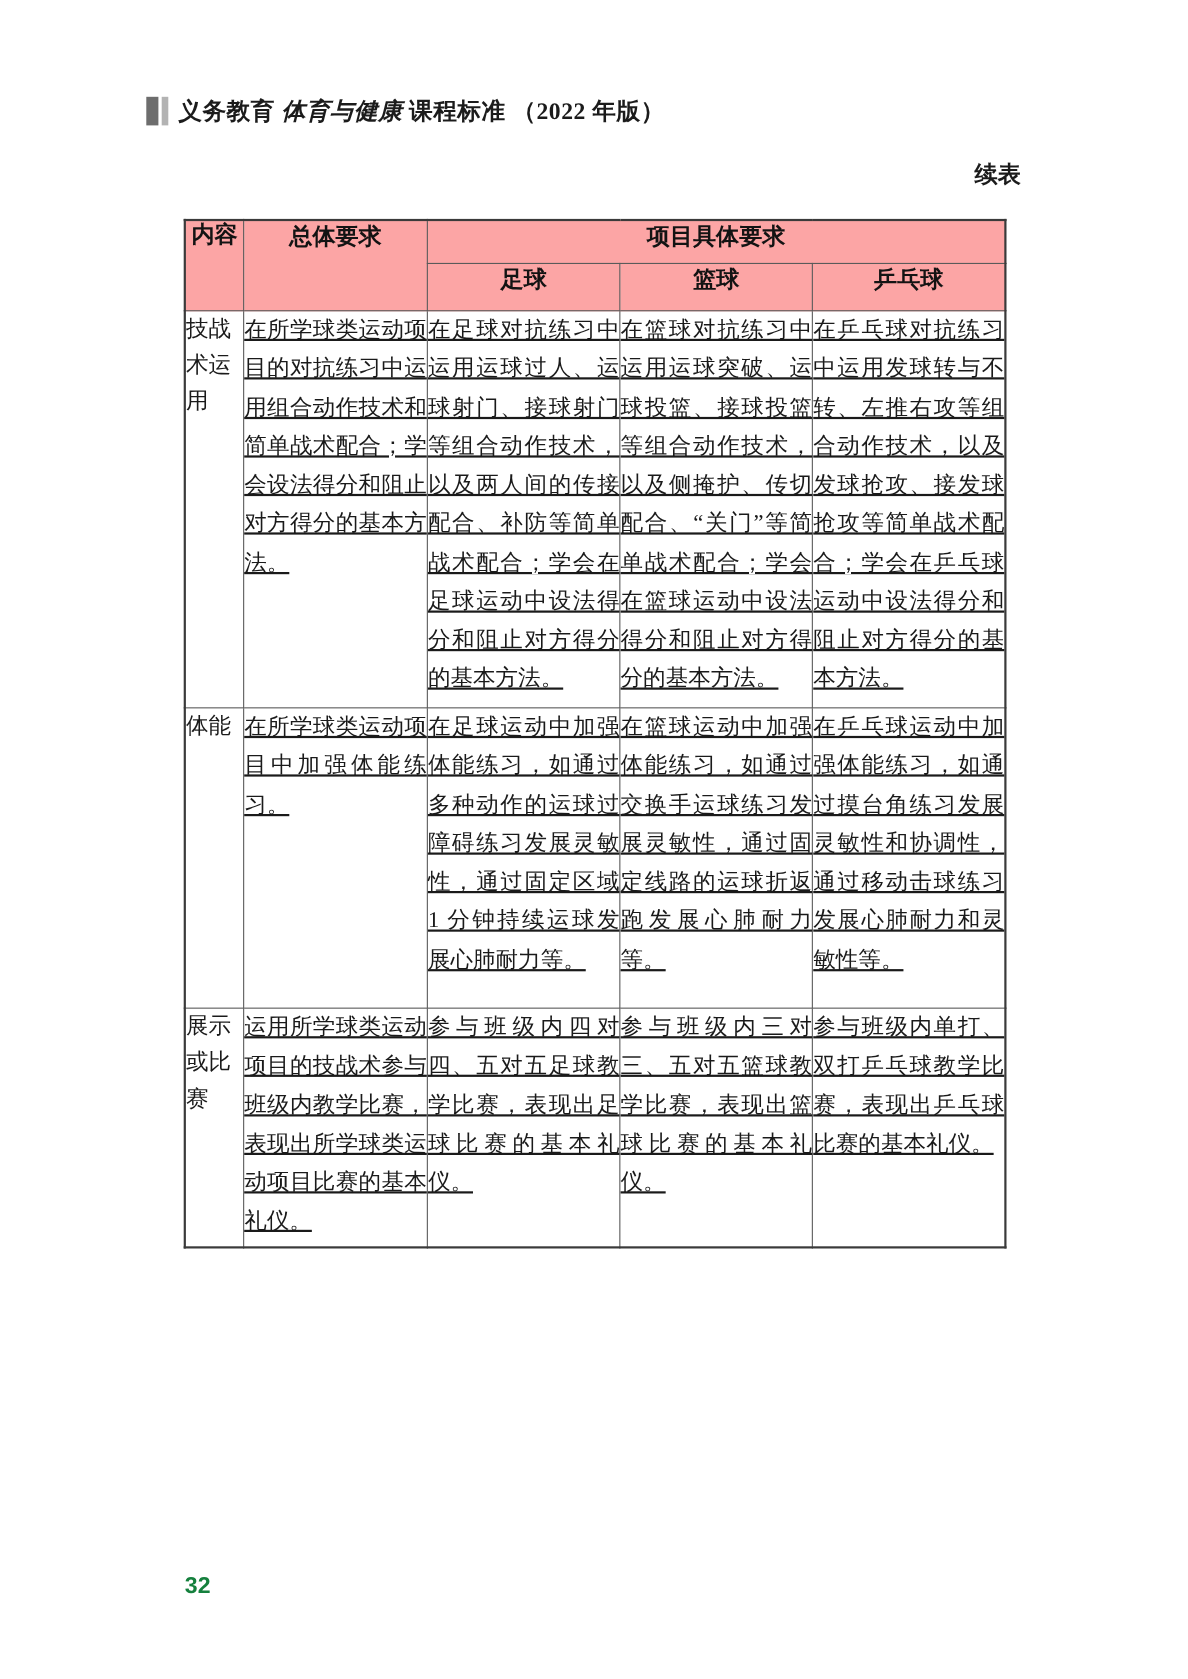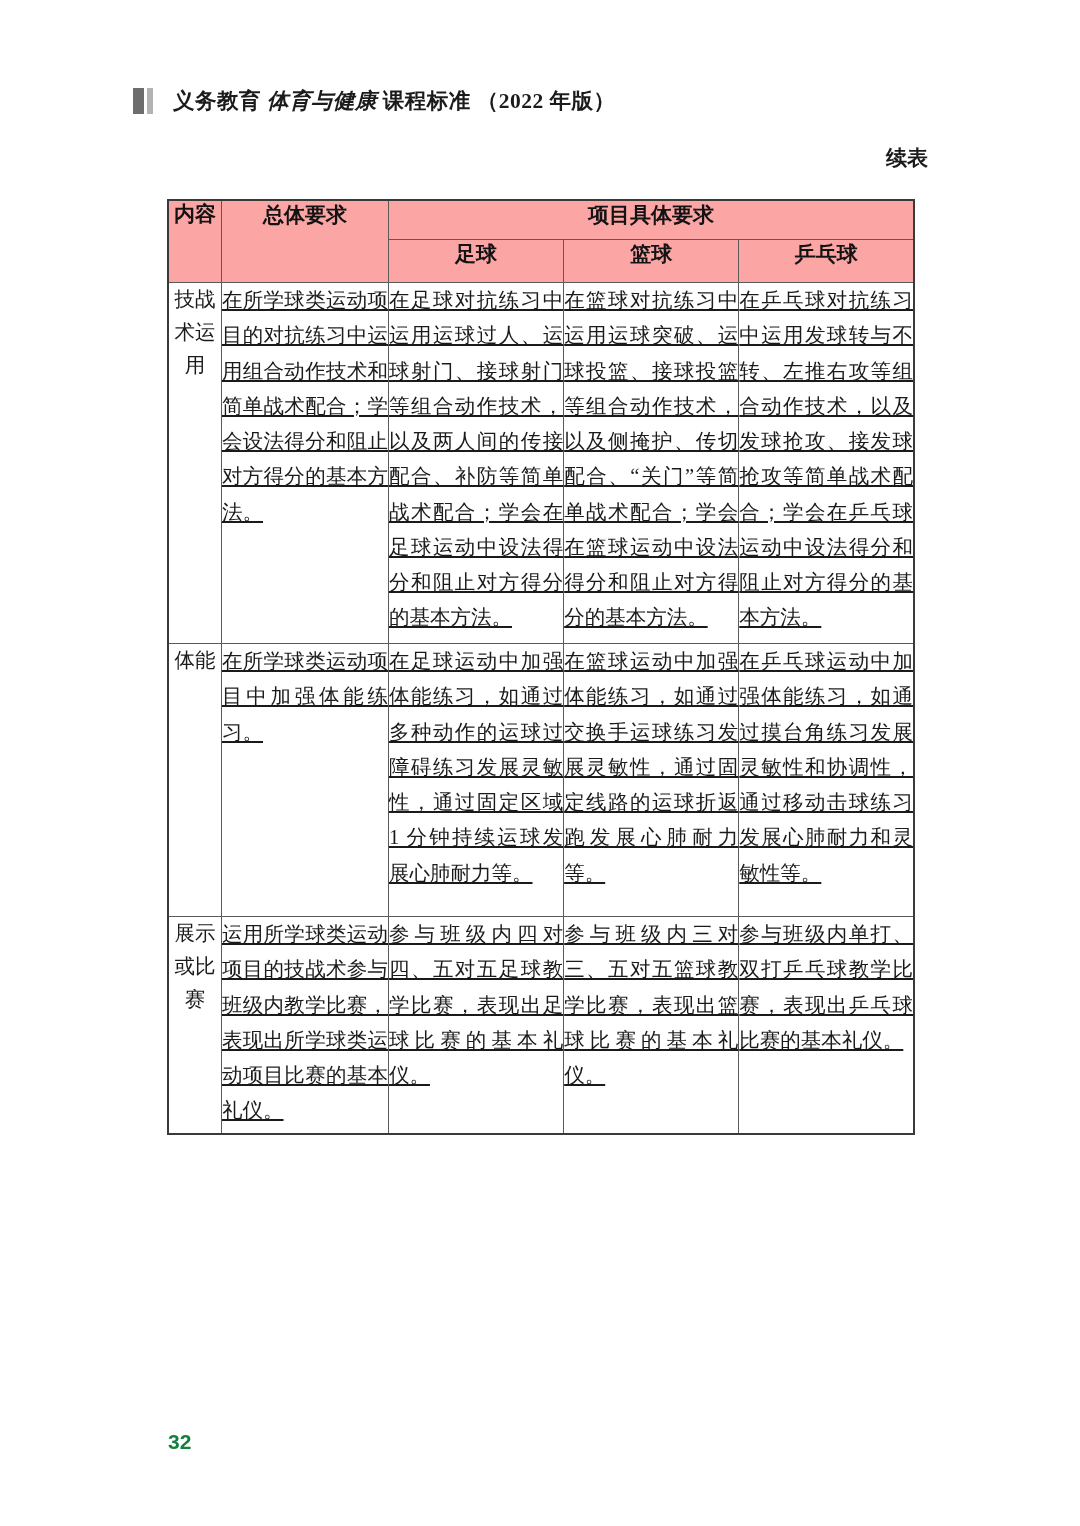--- a/index.html
+++ b/index.html
@@ -16,21 +16,21 @@
     overflow: hidden;
   }
 
   
   .running-head {
     position: absolute;
     left: 133px;
     top: 86px;
     display: flex;
     align-items: center;
-    gap: 20px;
+    gap: 9px;
     white-space: nowrap;
   }
   .rh-marks {
     display: inline-flex;
     gap: 3px;
     align-items: center;
   }
   .rh-mark-dark {
     width: 11px;
     height: 26px;
@@ -96,21 +96,21 @@
   th.h-group   { height: 38px; }
   th.h-sub     { width: 176.6px; height: 42px; }
 
   tbody td {
     font-size: 20.5px;
     line-height: 1.72;
     color: #1a1a1a;
     padding: 9px 9px 14px 9px;
   }
   td.c-content {
-    text-align: center;
+    text-align: left;
     vertical-align: middle;
     padding: 6px 3px;
     line-height: 1.6;
     word-break: break-all;
     margin-top: 20px;
   }
   td.c-body {
     text-align: justify;
     text-align-last: left;
     text-justify: inter-character;

